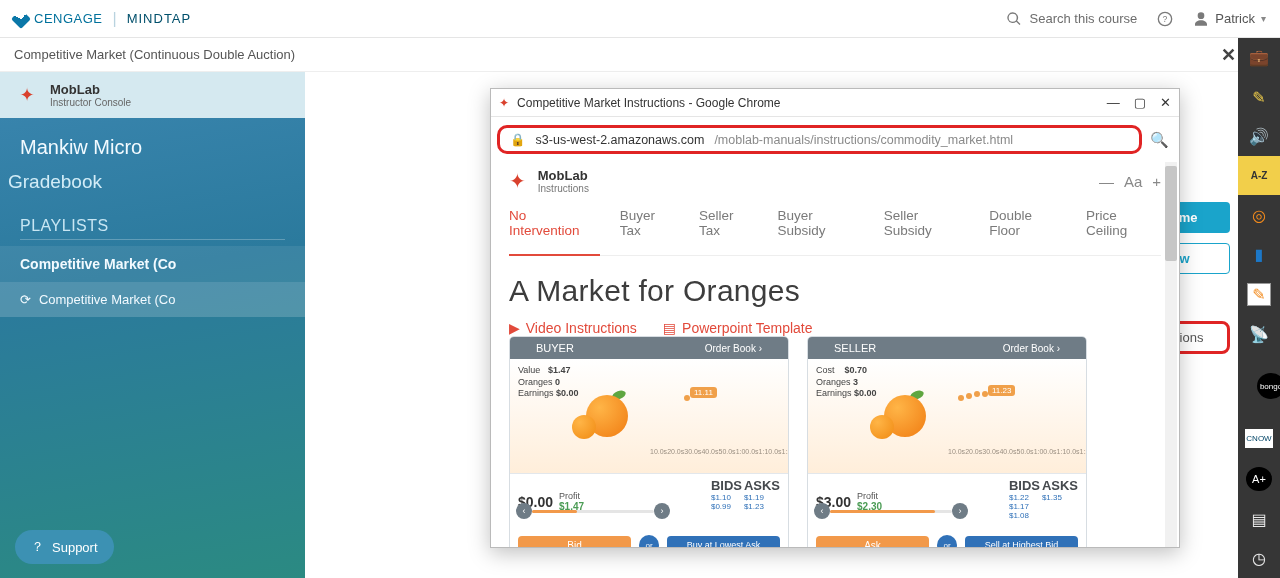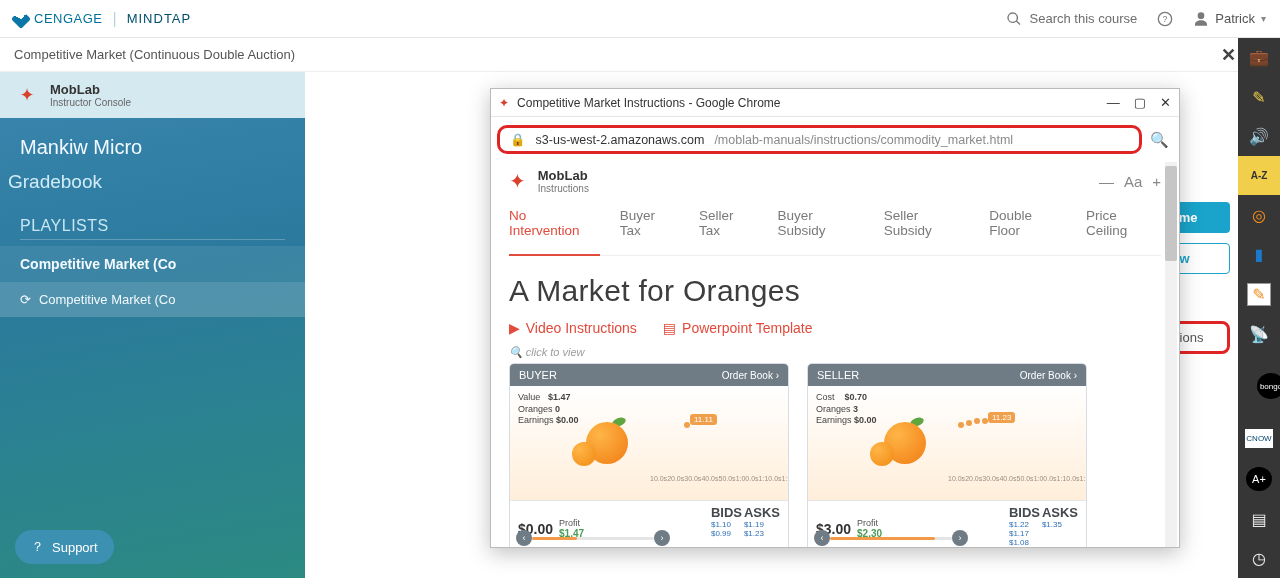--- a/index.html
+++ b/index.html
@@ -81,21 +81,21 @@
   .tabs { display:flex; gap:20px; padding:10px 0 4px; font-size:13.5px; color:#7a7a7a; border-bottom:1px solid #eee; }
   .tabs .tab.active { color:#e24a3b; border-bottom:2px solid #e24a3b; padding-bottom:16px; margin-bottom:-5px; }
   .tabs .tab { padding-bottom:8px; cursor:pointer; }
   .doc h1 { font-size:30px; font-weight:400; color:#3d3d3d; padding:18px 0 12px; letter-spacing:0.3px; }
   .doc .links { display:flex; gap:26px; color:#e24a3b; font-size:14px; align-items:center; }
   .doc .links .ic { margin-right:6px; }
   .doc .ctv { color:#9c9c9c; font-size:11px; font-style:italic; padding:10px 0 4px; }
 
   .cards { display:flex; gap:18px; }
   .card { width:280px; border:1px solid #d7dde2; border-radius:5px; overflow:hidden; background:#fff; }
-  .card .ch { background:#6f7c86; color:#fff; font-size:11px; display:flex; align-items:center; padding:5px 9px; }
+  .card .ch { background:#6f7c86; color:#fff; font-size:11px; display:flex; align-items:center; padding:5px 26px; }
   .card .ch .ob { margin-left:auto; font-size:10px; }
   .card .body { height:114px; position:relative; background:linear-gradient(#fff 0%, #ffeeda 100%); font-size:9px; color:#444; }
   .card .kv { position:absolute; left:8px; top:6px; line-height:1.3; }
   .card .kv b { font-weight:700; }
   .card .orange { position:absolute; left:62px; top:32px; width:64px; height:48px; }
   .card .orange .big { width:42px; height:42px; border-radius:50%; background:radial-gradient(circle at 32% 30%, #ffb547, #f07c12); position:absolute; left:14px; top:4px; }
   .card .orange .small { width:24px; height:24px; border-radius:50%; background:radial-gradient(circle at 32% 30%, #ffb547, #f08a12); position:absolute; left:0; top:24px; }
   .card .orange .leaf { width:14px; height:8px; background:#5fa640; border-radius:60% 60% 60% 0; position:absolute; left:40px; top:0; transform:rotate(-20deg); }
   .card .axis { position:absolute; right:8px; top:10px; left:140px; bottom:30px;text-align:right; }
   .card .axis .pill { position:absolute; background:#f0a04a; color:#fff; font-size:8px; padding:1px 4px; border-radius:3px; }
@@ -278,21 +278,20 @@
           <span class="tab">Price Ceiling</span>
         </div>
 
         <h1>A Market for Oranges</h1>
 
         <div class="links">
           <span><span class="ic">▶</span><span>Video Instructions</span></span>
           <span><span class="ic">▤</span><span>Powerpoint Template</span></span>
         </div>
 
-        <div class="ctv">🔍 <span>click to view</span></div>
 
         <div class="cards">
 
           <div class="card">
             <div class="ch">
                 <span>BUYER</span>
                 <span class="ob">Order Book ›</span>
               </div>
             <div class="body">
               <div class="kv">

